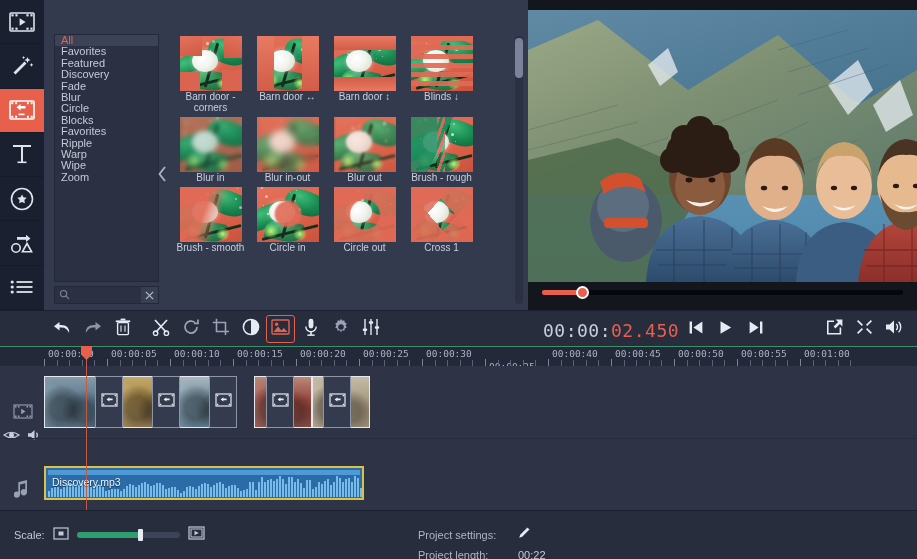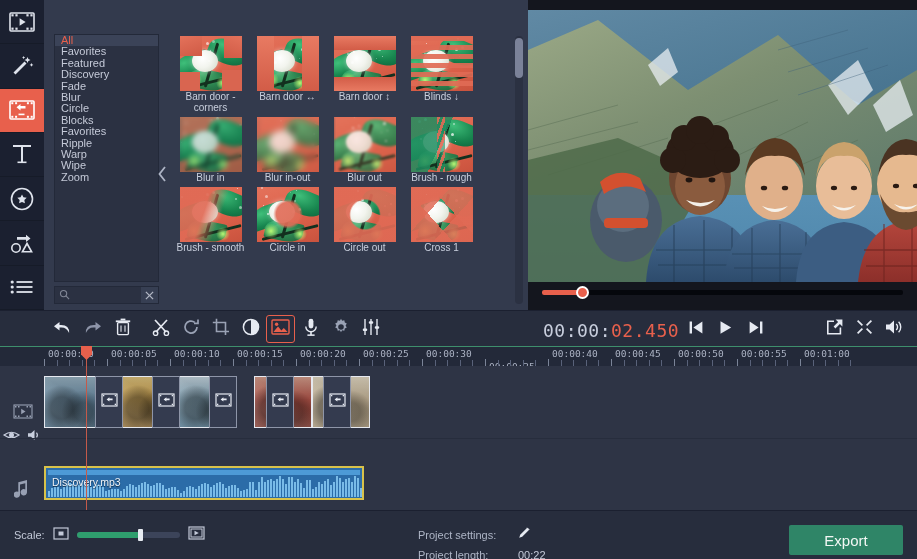--- a/index.html
+++ b/index.html
@@ -1330,15 +1330,14 @@
               <path d="M9.2 1.8 L11.2 3.8" stroke="#e6eaf2" stroke-width="1"></path>
             </svg>
         </span>
       </div>
       <div class="row">
         <span class="k k1">Project length:</span>
         <span>00:22</span>
       </div>
     </div>
 
-    <button id="export">Export</button>
   </div>
 </div>
 
 </body></html>

